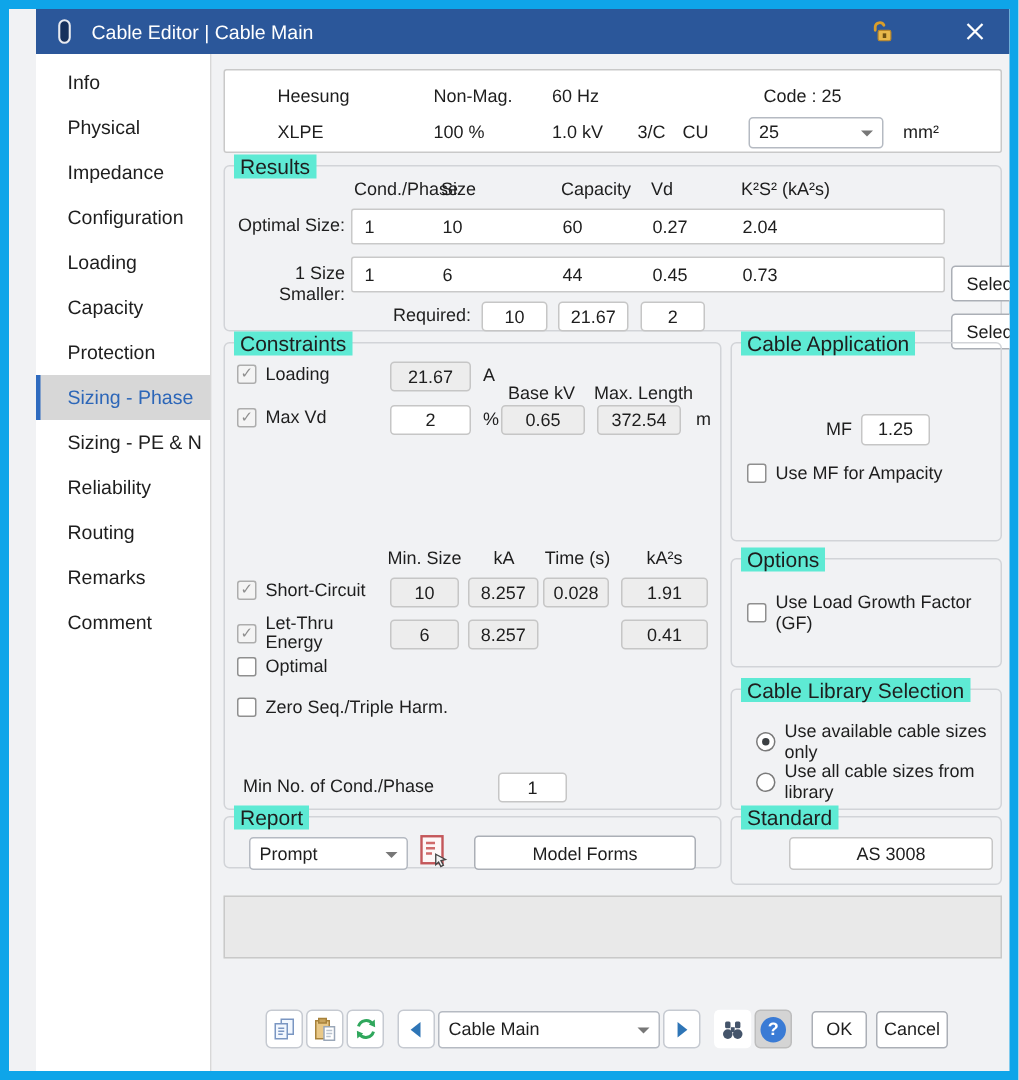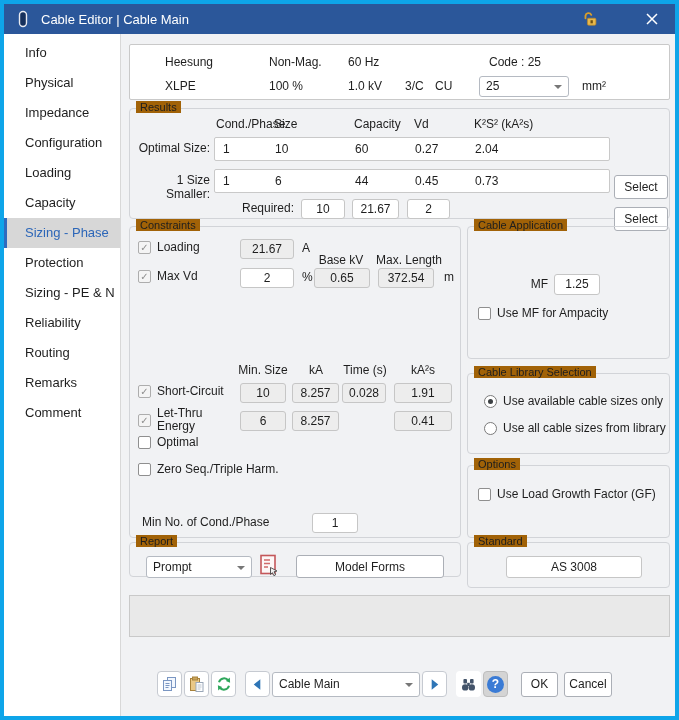--- a/index.html
+++ b/index.html
@@ -1,38 +1,38 @@
 <!DOCTYPE html>
 <html><head>
 <meta charset="utf-8">
 <style>
   * { box-sizing: border-box; }
   html,body { margin:0; padding:0; background:#D9DBDE; }
   body { font-family:"Liberation Sans","DejaVu Sans",sans-serif; font-size:12px; color:#1E1E1E; }
-  .window { width:679px; height:720px; border:4px solid #0ea5e9; background:#F1F2F4; position:relative; overflow:hidden; }
+  .window { width:679px; height:720px; border:6px solid #0ea5e9; background:#F1F2F4; position:relative; overflow:hidden;padding-left:18px; }
   
   .titlebar { height:30px; background:#2B579A; display:flex; align-items:center; padding:0 10px; gap:10px; }
   .titlebar .title { color:#FFFFFF; font-size:13px; flex:1; }
   .tb-icon { width:17px; height:18px; display:flex; align-items:center; justify-content:center; }
   .lock-wrap { margin-right:30px; }
   .close-btn { width:26px; height:22px; display:flex; align-items:center; justify-content:center; cursor:pointer; }
   
   .bodyrow { display:flex; height:686px; }
   .sidebar { width:117px; background:#FFFFFF; border-right:1px solid #D8D8D8; padding-top:4px; }
   .nav-item { height:30px; line-height:30px; padding-left:18px; font-size:13px; color:#1E1E1E; border-left:3px solid transparent; cursor:pointer; }
   .nav-item.selected { background:#D7D7D7; border-left:3px solid #2F6BBF; color:#2C66B8; }
   .content { flex:1; padding:10px 5px 0 8px; }
   
   .infobox { height:56px; background:#FFFFFF; border:1px solid #C9C9C9; border-radius:2px;
              display:grid; grid-template-columns:35px 104px 79px 57px 30px 44px 95px auto;
              grid-template-rows:24px 24px; align-items:center; padding-top:5px; }
   .infobox .cell { white-space:nowrap; }
   
   .gb { position:relative; border:1px solid #D2D4D8; border-radius:4px; }
-  .gb > .legend { position:absolute; top:-8px; left:6px; background:#a16207; padding:0 4px; font-size:11px; }
+  .gb > .legend { position:absolute; top:-8px; left:6px; background:#5eead4; padding:0 4px; font-size:14px; }
   
   .fld { background:#EDEDED; border:1px solid #C6C6C6; border-radius:3px; height:20px; line-height:18px; text-align:center; font-size:12px; position:absolute; }
   .fld.white { background:#FFFFFF; }
   .lbl { position:absolute; white-space:nowrap; }
   
   .cbrow { position:absolute; display:flex; align-items:center; gap:6px; }
   .cb { width:13px; height:13px; border:1px solid #8F8F8F; border-radius:2px; background:#FFFFFF; display:inline-flex; align-items:center; justify-content:center; font-size:10px; color:#8E8E8E; flex:0 0 auto; }
   .cb.dis { background:#F4F4F4; border-color:#ADADAD; }
   .radio { width:13px; height:13px; border:1px solid #7A7A7A; border-radius:50%; background:#fff; display:inline-flex; align-items:center; justify-content:center; flex:0 0 auto; }
   .radio .dot { width:5px; height:5px; border-radius:50%; background:#3C4043; }
@@ -99,22 +99,22 @@
 
   <div class="bodyrow">
 
     <div class="sidebar">
       <div class="nav-item">Info</div>
       <div class="nav-item">Physical</div>
       <div class="nav-item">Impedance</div>
       <div class="nav-item">Configuration</div>
       <div class="nav-item">Loading</div>
       <div class="nav-item">Capacity</div>
+      <div class="nav-item">Protection</div>
       <div class="nav-item selected">Sizing - Phase</div>
-      <div class="nav-item">Protection</div>
       <div class="nav-item">Sizing - PE &amp; N</div>
       <div class="nav-item">Reliability</div>
       <div class="nav-item">Routing</div>
       <div class="nav-item">Remarks</div>
       <div class="nav-item">Comment</div>
     </div>
 
     <div class="content">
 
       <div class="infobox">
@@ -249,39 +249,39 @@
           <div class="gb cableapp-gb">
             <span class="legend">Cable Application</span>
             <span class="lbl" style="top:50px;left:40px;width:40px;text-align:right">MF</span>
             <span class="fld white" style="top:47px;left:86px;width:46px;height:21px">1.25</span>
             <div class="cbrow" style="top:79px;left:10px">
               <span class="cb"></span>
               <span>Use MF for Ampacity</span>
             </div>
           </div>
 
+          <div class="gb options-gb">
+            <span class="legend">Options</span>
+            <div class="cbrow" style="top:21px;left:10px">
+              <span class="cb"></span>
+              <span>Use Load Growth Factor (GF)</span>
+            </div>
+          </div>
+
           <div class="gb library-gb">
             <span class="legend">Cable Library Selection</span>
             <div class="cbrow" style="top:20px;left:16px">
               <span class="radio">
                   <span class="dot"></span>
                 </span>
               <span>Use available cable sizes only</span>
             </div>
             <div class="cbrow" style="top:47px;left:16px">
               <span class="radio"></span>
               <span>Use all cable sizes from library</span>
-            </div>
-          </div>
-
-          <div class="gb options-gb">
-            <span class="legend">Options</span>
-            <div class="cbrow" style="top:21px;left:10px">
-              <span class="cb"></span>
-              <span>Use Load Growth Factor (GF)</span>
             </div>
           </div>
 
           <div class="gb standard-gb">
             <span class="legend">Standard</span>
             <span class="fld white" style="top:13px;left:38px;width:136px;height:22px;line-height:20px">AS 3008</span>
           </div>
         </div>
       </div>
 

